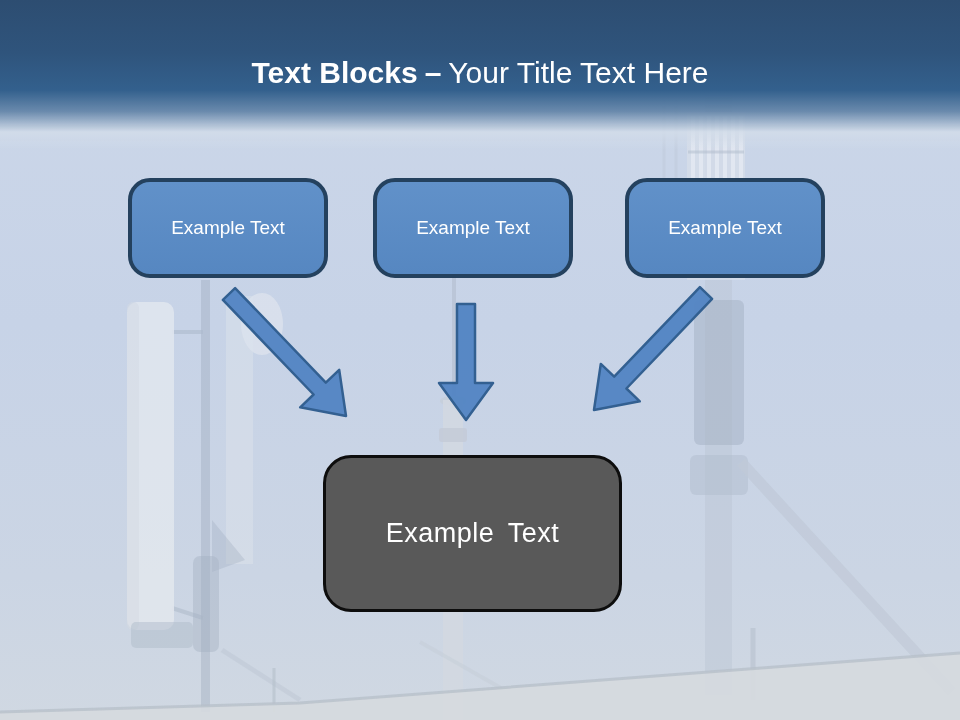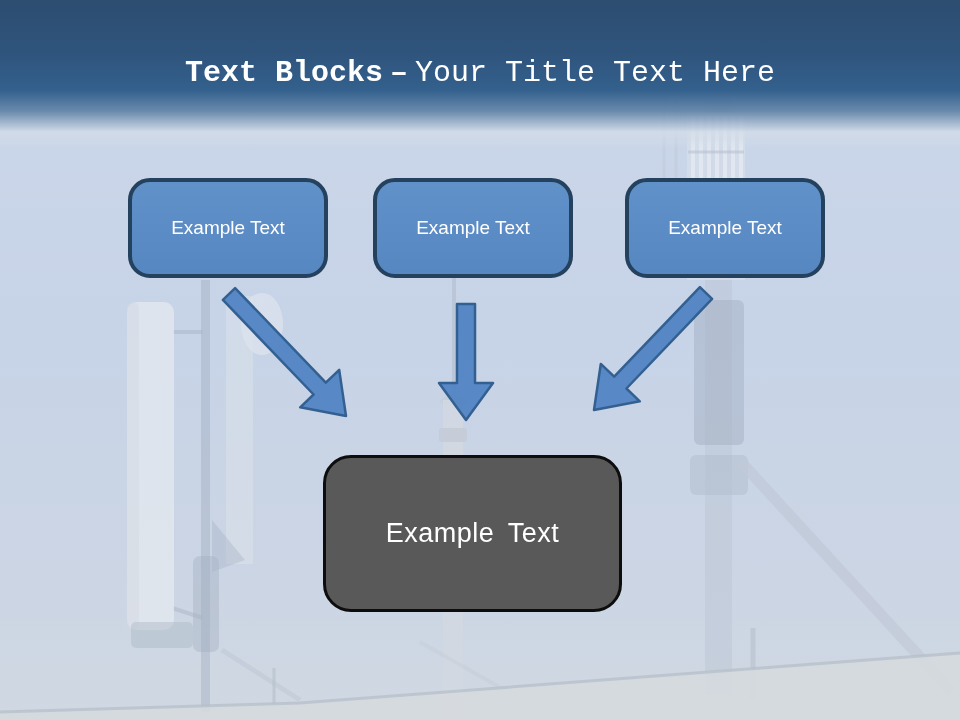--- a/index.html
+++ b/index.html
@@ -19,21 +19,21 @@
       rgba(45,77,113,1) 0%,
       rgba(47,84,124,1) 35%,
       rgba(51,96,141,1) 60%,
       rgba(96,130,166,0.92) 74%,
       rgba(210,220,233,0.85) 88%,
       rgba(205,215,230,0) 100%);
   }
   .slide-title{
     position:absolute;left:0;top:54px;width:100%;
     text-align:center;color:#ffffff;
-    font-size:30px;line-height:38px;white-space:nowrap;font-family:Liberation Mono, monospace;
+    font-size:30px;line-height:38px;white-space:nowrap;
   }
   .slide-title .t-bold{font-weight:700;}
   .slide-title .t-dash{font-weight:700;margin:0 7px;}
   .slide-title .t-reg{font-weight:400;}
   
   .block{
     position:absolute;top:178px;width:200px;height:100px;
     box-sizing:border-box;
     background:linear-gradient(180deg,#6191c9 0%,#5687c1 100%);
     border:4px solid #24415e;border-radius:22px;

